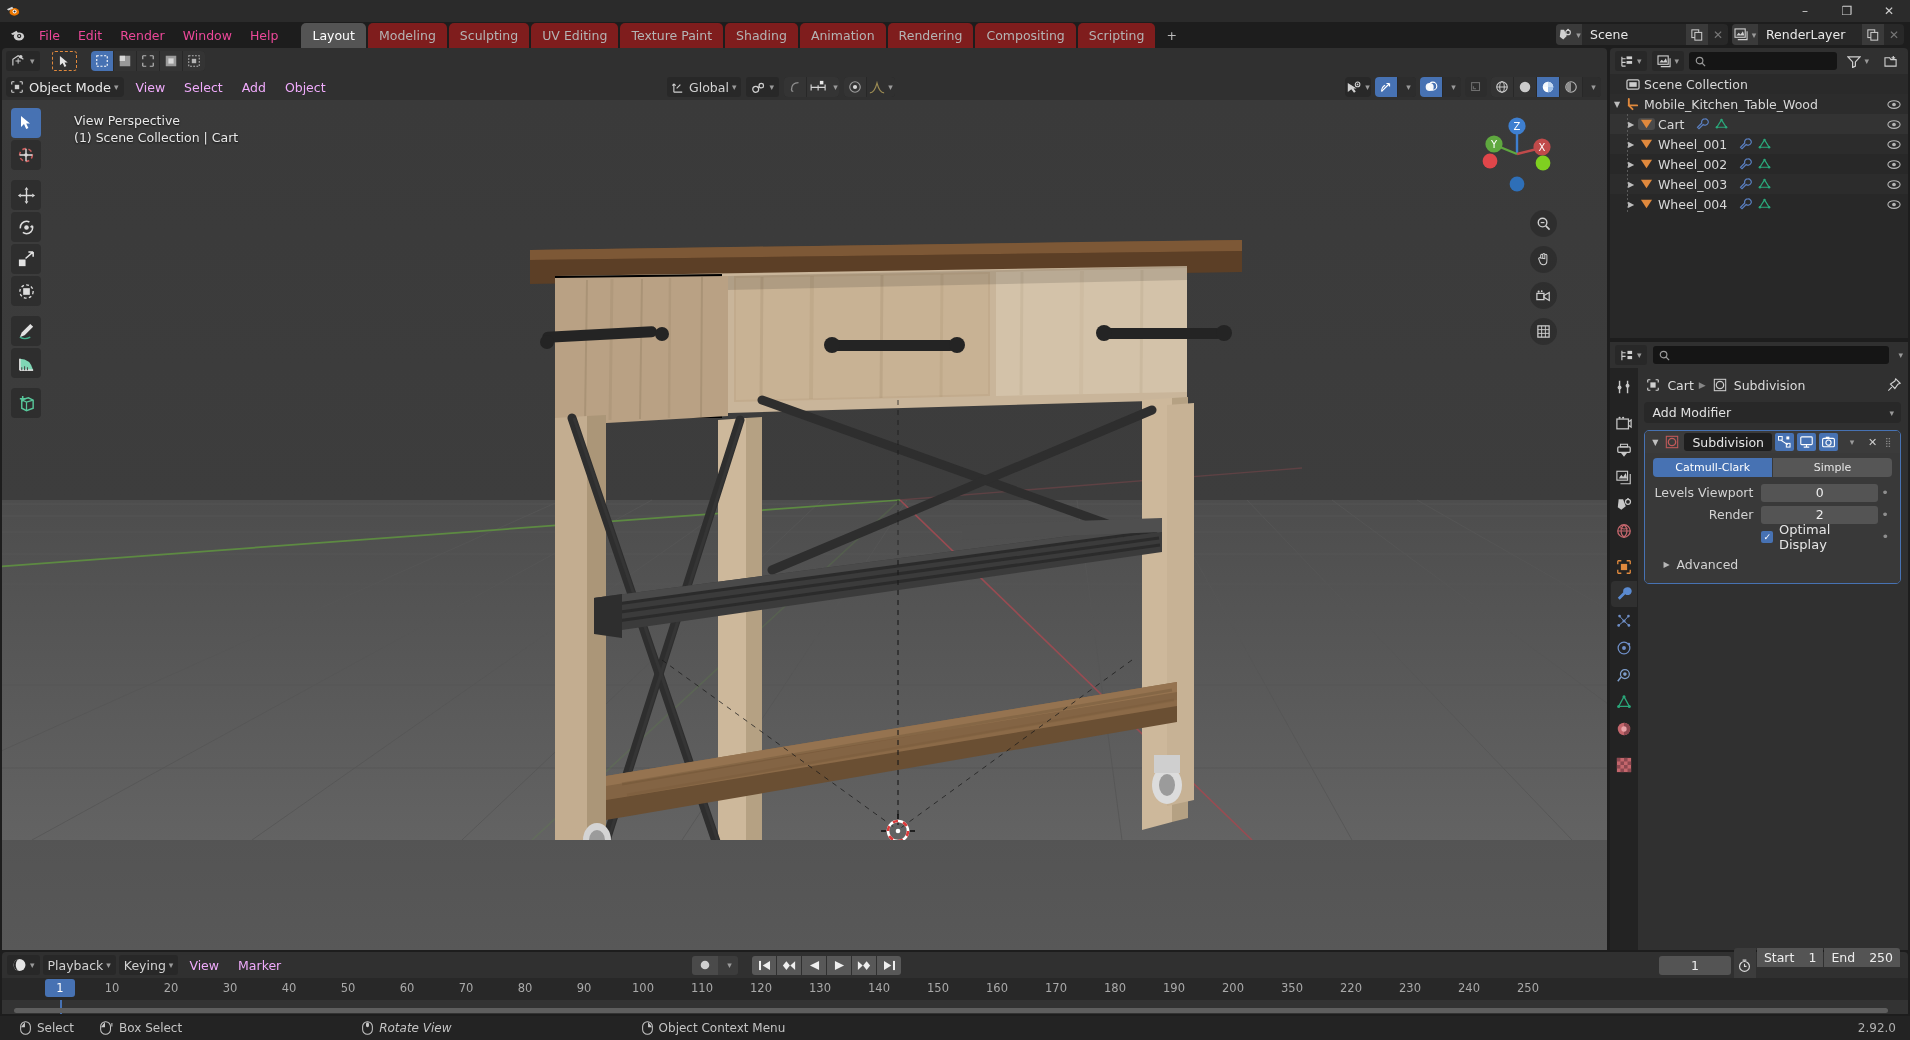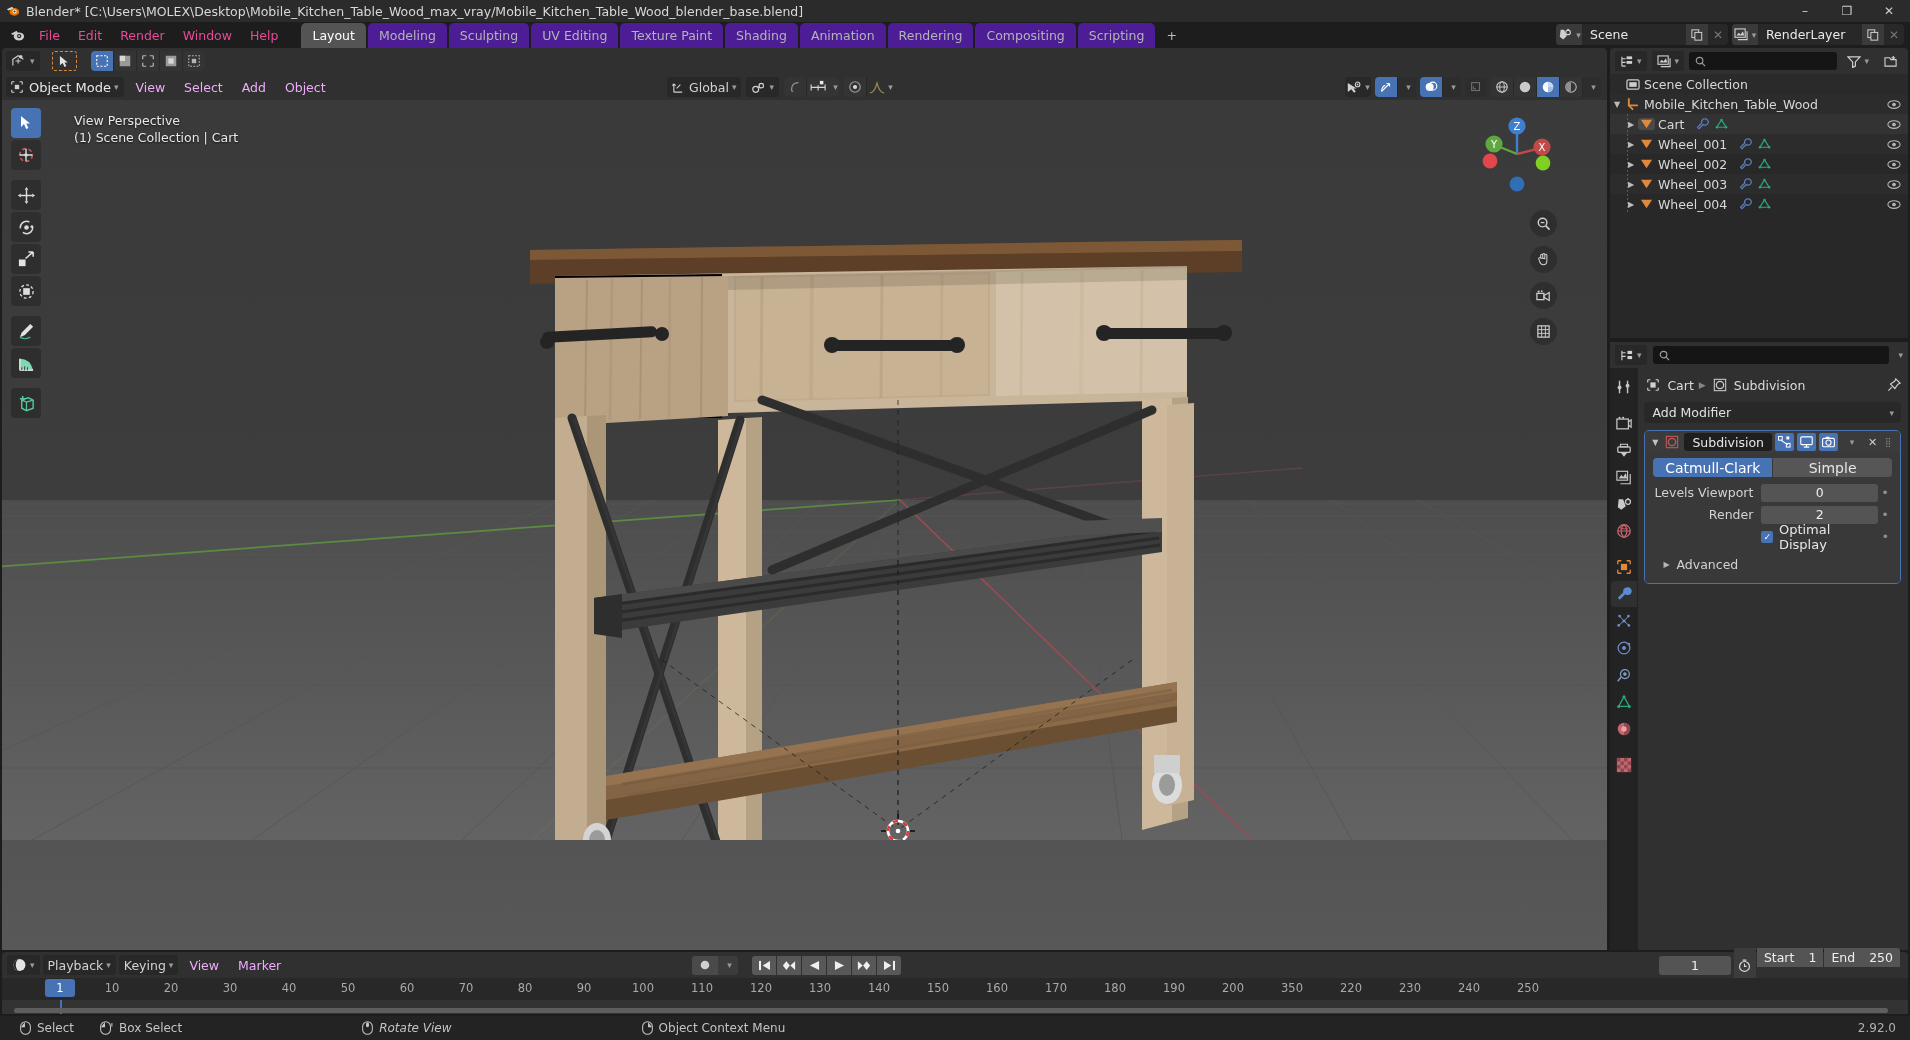--- a/index.html
+++ b/index.html
@@ -24,21 +24,21 @@
   .win-btn { width: 42px; height: 22px; display: flex; align-items: center; justify-content: center;
              color: #cfcfcf; font-size: 12px; }
 
   
   .topbar { height: 26px; background: #1d1d1d; display: flex; align-items: center;
             padding: 0 4px; gap: 0; position: relative; }
   .topbar .logo-btn { width: 26px; height: 22px; display: flex; align-items: center; justify-content: center; }
   .menu-item { padding: 3px 9px; font-size: 12.5px; color: #ec4899; border-radius: 3px; }
   .ws-tabs { display: flex; align-items: flex-end; height: 26px; margin-left: 14px; }
   .ws-tab { padding: 5px 11px 5px 11px; font-size: 12.5px; color: #b4b4b4;
-            background: #4c1d95; margin-right: 2px; border-radius: 5px 5px 0 0; line-height: 15px; }
+            background: #7f1d1d; margin-right: 2px; border-radius: 5px 5px 0 0; line-height: 15px; }
   .ws-tab.active { background: #545454; color: #ffffff; }
   .ws-tab.plus { background: transparent; color: #bdbdbd; padding: 5px 9px; }
   .topbar-right { position: absolute; right: 6px; top: 2px; display: flex; align-items: center; gap: 4px; }
   .id-block { display: flex; align-items: center; background: #282828; border-radius: 4px; height: 21px; }
   .id-icon { width: 26px; height: 21px; display: flex; align-items: center; justify-content: center;
              background: #3a3a3a; border-radius: 4px 0 0 4px; }
   .id-name { padding: 0 10px 0 8px; font-size: 12.5px; color: #e8e8e8; min-width: 104px; line-height: 21px; }
   .id-copy { width: 22px; height: 21px; display: flex; align-items: center; justify-content: center; background:#3a3a3a;}
   .id-x { width: 20px; height: 21px; display:flex; align-items:center; justify-content:center; color:#777; font-size: 12px;}
 
@@ -129,21 +129,21 @@
   .mod-panel { margin-top: 7px; border: 1px solid #4772b3; border-radius: 5px; overflow: hidden; background: #393939;}
   .mod-head { height: 22px; background: #3b3b3b; display: flex; align-items: center; padding: 0 3px; gap: 3px; }
   .mod-name { flex: 1; height: 18px; background: #1e1e1e; border-radius: 3px; display: flex; align-items: center;
               padding: 0 8px; font-size: 12.5px; color: #e6e6e6; margin-left: 2px; }
   .mod-tgl { width: 19px; height: 18px; border-radius: 2px; display: flex; align-items: center; justify-content: center;
              background: #4a4a4a; }
   .mod-tgl.on { background: #4772b3; }
   .mod-body { padding: 5px 8px 9px 8px; background: #393939; }
   .seg-row { display: flex; height: 19px; border-radius: 4px; overflow: hidden; margin-bottom: 6px; }
   .seg-row > div { flex: 1; display: flex; align-items: center; justify-content: center;
-                   font-size: 14px; background: #565656; color: #e6e6e6; }
+                   font-size: 11px; background: #565656; color: #e6e6e6; }
   .seg-row > div.sel { background: #4772b3; color: #fff; }
   .seg-row > div:first-child { margin-right: 1px; }
   .fld-row { display: flex; align-items: center; height: 19px; margin-bottom: 3px; }
   .fld-label { width: 108px; text-align: right; padding-right: 8px; font-size: 12.5px; color: #d2d2d2; }
   .fld-val { flex: 1; height: 18px; background: #545454; border-radius: 3px;
              display: flex; align-items: center; justify-content: center; font-size: 12.5px; color: #eee; }
   .anim-dot { width: 14px; text-align: center; color: #8e8e8e; font-size: 13px; }
   .chk-row { display: flex; align-items: center; height: 19px; margin: 3px 0 0 0; }
   .chk { width: 12px; height: 12px; border-radius: 2px; background: #4772b3;
          display: flex; align-items: center; justify-content: center; color: #fff; font-size: 9px; margin-right: 6px;}
@@ -198,21 +198,20 @@
 
   <div class="titlebar">
     <span class="blender-logo">
       <svg width="14" height="14" viewBox="0 0 16 16">
         <ellipse cx="9.5" cy="9" rx="5.5" ry="4.3" fill="#ea7600"></ellipse>
         <circle cx="9.8" cy="8.6" r="2.3" fill="#fff"></circle>
         <circle cx="9.8" cy="8.6" r="1.2" fill="#2a2a2a"></circle>
         <path d="M1 6 L7 3 L8.5 5.2 L3 7.4 Z" fill="#d8d8d8"></path>
       </svg>
     </span>
-    <span>Blender* [C:\Users\MOLEX\Desktop\Mobile_Kitchen_Table_Wood_max_vray/Mobile_Kitchen_Table_Wood_blender_base.blend]</span>
     <div class="win-controls">
       <div class="win-btn">–</div>
       <div class="win-btn">❐</div>
       <div class="win-btn close">✕</div>
     </div>
   </div>
 
   <div class="topbar">
     <div class="logo-btn">
       <svg width="15" height="15" viewBox="0 0 16 16">

